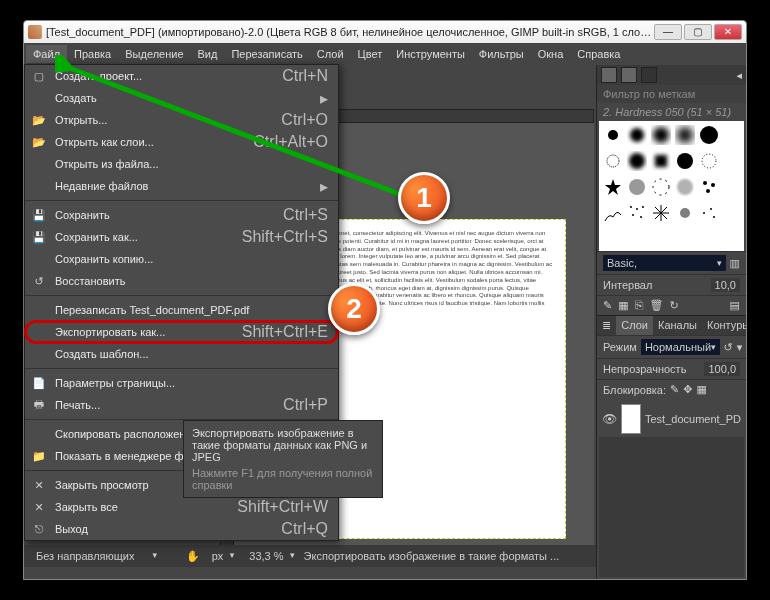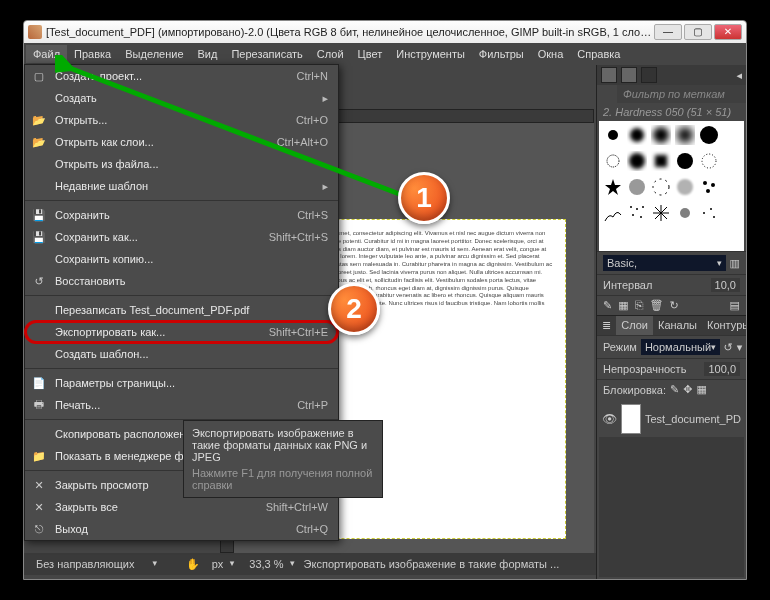--- a/index.html
+++ b/index.html
@@ -15,42 +15,42 @@
 .menubar span { padding: 3px 7px; cursor: default; }
 .menubar span.active { background: #5a5a5a; }
 .workspace { position: relative; width: 100%; height: calc(100% - 44px); background: #454545; }
 .ruler-h { position: absolute; left: 210px; top: 44px; width: 360px; height: 14px; background: #3a3a3a; border: 1px solid #222; }
 .ruler-v { position: absolute; left: 196px; top: 58px; width: 14px; height: 430px; background: #3a3a3a; border: 1px solid #222; }
 .canvas-area { position: absolute; left: 210px; top: 58px; width: 360px; height: 430px; background: #555; overflow: hidden; }
 .doc { position: absolute; left: 32px; top: 96px; width: 300px; height: 320px; background: #fff; border: 1px dashed #cc3; color: #444; font-size: 6px; padding: 10px; overflow: hidden; line-height: 1.3; }
 .right { position: absolute; right: 0; top: 0; width: 150px; height: 100%; background: #454545; border-left: 1px solid #222; color: #ccc; display: flex; flex-direction: column; }
 .rtabs { height: 20px; background: #3a3a3a; display: flex; align-items: center; padding: 0 4px; gap: 4px; }
 .rtabs .ic { width: 16px; height: 16px; background: #666; border: 1px solid #222; }
-.rlabel { padding: 3px 6px; font-style: italic; color: #888; background: #3f3f3f; margin-left: 20px; }
+.rlabel { padding: 3px 6px; color: #888; background: #3f3f3f; }
 .brush-title { padding: 3px 6px; font-style: italic; color: #999; }
 .brushes { height: 130px; background: #fff; margin: 0 2px; position: relative; }
 .brow { position: absolute; display: flex; }
 .sw { width: 24px; height: 24px; display: flex; align-items: center; justify-content: center; }
 .panelrow { display: flex; align-items: center; padding: 3px 6px; border-top: 1px solid #333; gap: 4px; }
 .panelrow .val { margin-left: auto; background: #3a3a3a; padding: 1px 4px; }
 .select { flex: 1; background: #0f172a; padding: 2px 4px; display: flex; align-items: center; }
 .select::after { content: "▾"; margin-left: auto; font-size: 9px; }
 .layertabs { display: flex; background: #3a3a3a; border-top: 1px solid #222; }
 .layertabs span { padding: 3px 5px; }
 .layertabs span.act { background: #555; }
 .layerlist { flex: 1; background: #3a3a3a; margin: 2px; }
 .layer { display: flex; align-items: center; padding: 3px; gap: 4px; background: #454545; }
 .layer .eye { font-size: 12px; }
 .layer .th { width: 24px; height: 30px; background: #fff; border: 1px solid #888; }
-.statusbar { position: absolute; left: 0; bottom: 4px; right: 150px; height: 22px; background: #3a3a3a; color: #ccc; display: flex; align-items: center; gap: 6px; padding: 0 6px; }
+.statusbar { position: absolute; left: 0; bottom: 12px; right: 150px; height: 22px; background: #3a3a3a; color: #ccc; display: flex; align-items: center; gap: 6px; padding: 0 6px; }
 .dropdown { position: absolute; left: 24px; top: 64px; width: 315px; background: #4b4b4b; color: #e8e8e8; box-shadow: 2px 2px 8px rgba(0,0,0,.6); border: 1px solid #222; z-index: 10; }
 .dd-item { display: flex; align-items: center; height: 22px; padding: 0 10px 0 6px; gap: 8px; }
 .dd-item .ic { width: 16px; height: 16px; display: flex; align-items: center; justify-content: center; font-size: 11px; color: #ccc; }
 .dd-item .lbl { flex: 1; white-space: nowrap; }
-.dd-item .sc { color: #bbb; font-size: 11px; }
+.dd-item .sc { color: #bbb; font-size: 16px; }
 .dd-sep { height: 1px; background: #333; margin: 3px 0; }
 .dd-item.hl { outline: 3px solid #c00; outline-offset: -2px; border-radius: 14px; }
 .tooltip { position: absolute; left: 183px; top: 420px; width: 200px; background: #4b4b4b; color: #ddd; padding: 6px 8px; font-size: 10px; border: 1px solid #222; z-index: 11; }
 .tooltip .hint { color: #999; margin-top: 4px; }
 .marker { position: absolute; width: 52px; height: 52px; border-radius: 50%; background: radial-gradient(circle at 30% 30%, #ff8c3a, #e8451a); border: 3px solid #fff; box-shadow: 0 3px 6px rgba(0,0,0,.5), inset 0 -4px 8px rgba(0,0,0,.3); display: flex; align-items: center; justify-content: center; color: #fff; font-size: 28px; font-weight: bold; z-index: 20; }
 .arrow { position: absolute; z-index: 19; }
 .botsel { background: #3a3a3a; padding: 2px 14px 2px 6px; position: relative; }
 .botsel::after { content: "▾"; position: absolute; right: 3px; top: 2px; font-size: 9px; }
 </style>
 </head>
@@ -295,21 +295,21 @@
       <span class="ic">📂</span>
       <span class="lbl">Открыть как слои...</span>
       <span class="sc">Ctrl+Alt+O</span>
     </div>
     <div class="dd-item">
       <span class="ic"></span>
       <span class="lbl">Открыть из файла...</span>
     </div>
     <div class="dd-item">
       <span class="ic"></span>
-      <span class="lbl">Недавние шаблон</span>
+      <span class="lbl">Недавние файлов</span>
       <span class="sc">▸</span>
     </div>
     <div class="dd-sep"></div>
     <div class="dd-item">
       <span class="ic">💾</span>
       <span class="lbl">Сохранить</span>
       <span class="sc">Ctrl+S</span>
     </div>
     <div class="dd-item">
       <span class="ic">💾</span>

